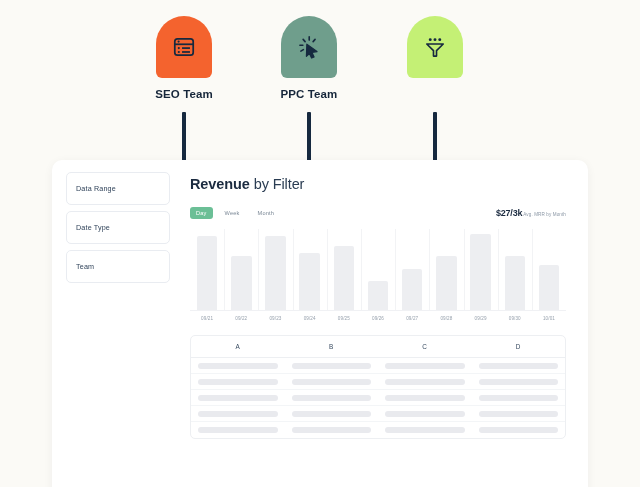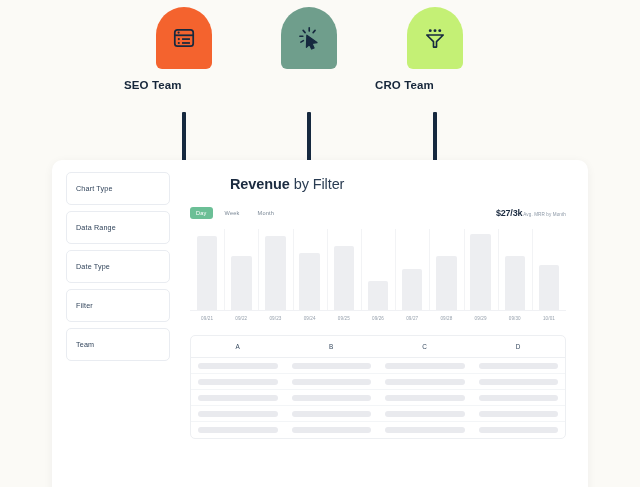--- a/index.html
+++ b/index.html
@@ -21,22 +21,23 @@
   .teams {
     position: absolute;
     top: 0;
     left: 0;
     width: 640px;
     height: 160px;
   }
 
   .team {
     position: absolute;
-    top: 7px;
+    top: 16px;
     width: 120px;
+    text-align: center;
   }
   .team-seo { left: 124px; }
   .team-ppc { left: 249px; }
   .team-cro { left: 375px; }
 
   .badge {
     width: 56px;
     height: 62px;
     margin: 0 auto;
     border-radius: 28px 28px 6px 6px;
@@ -104,21 +105,21 @@
     flex: 1;
     padding: 16px 22px 0 20px;
     position: relative;
   }
 
   .chart-title {
     font-size: 14.5px;
     color: #1b2b40;
     letter-spacing: -.1px;
   }
-  .chart-title b { font-weight: bold; margin-left: 40px; }
+  .chart-title b { font-weight: bold; }
   .chart-title span { font-weight: normal; color: #2a3c52; }
 
   .toolbar {
     margin-top: 14px;
     display: flex;
     align-items: center;
     height: 13px;
   }
 
   .tabs { display: flex; align-items: center; gap: 6px; }
@@ -254,55 +255,49 @@
         <svg width="26" height="26" viewBox="0 0 24 24" fill="none" stroke="#16293f" stroke-width="1.5" stroke-linecap="round">
           <line x1="12.2" y1="2.6" x2="12.2" y2="5.6"></line>
           <line x1="6.6" y1="5" x2="8.4" y2="7"></line>
           <line x1="17.6" y1="5" x2="15.8" y2="7"></line>
           <line x1="3.6" y1="10.4" x2="6.3" y2="10.4"></line>
           <line x1="4.5" y1="15.8" x2="6.8" y2="14.4"></line>
           <path d="M10 9.4 L19.4 16.2 L14.8 17.1 L16.7 21.2 L14.4 22.2 L12.4 18 L9.6 20.6 Z" fill="#16293f" stroke="#16293f" stroke-width="1.1" stroke-linejoin="round"></path>
         </svg>
       </span>
     </div>
+    <div class="team-label">PPC Team</div>
   </div>
 
   <div class="team team-cro">
     <div class="badge" style="background:#c4f075">
       <span>
         <svg width="26" height="26" viewBox="0 0 24 24" fill="none" stroke="#16293f" stroke-width="1.5">
           <circle cx="7.6" cy="5.2" r="1.35" fill="#16293f" stroke="none"></circle>
           <circle cx="12" cy="5.2" r="1.35" fill="#16293f" stroke="none"></circle>
           <circle cx="16.4" cy="5.2" r="1.35" fill="#16293f" stroke="none"></circle>
           <path d="M4.4 9.2 H19.6 L13.4 15.4 V20.4 H10.6 V15.4 Z" stroke-linejoin="round"></path>
         </svg>
       </span>
     </div>
-    <div class="team-label">CRO Team</div>
   </div>
 
   <div class="connector conn-seo"></div>
   <div class="connector conn-ppc"></div>
   <div class="connector conn-cro"></div>
 </div>
 
 <div class="card">
 
   <div class="sidebar">
     <div class="side-item">
-      <span>Chart Type</span>
-    </div>
-    <div class="side-item">
       <span>Data Range</span>
     </div>
     <div class="side-item">
       <span>Date Type</span>
-    </div>
-    <div class="side-item">
-      <span>Filter</span>
     </div>
     <div class="side-item">
       <span>Team</span>
     </div>
   </div>
 
   <div class="content">
 
     <div class="chart-title">
       <b>Revenue</b><span> by Filter</span>

